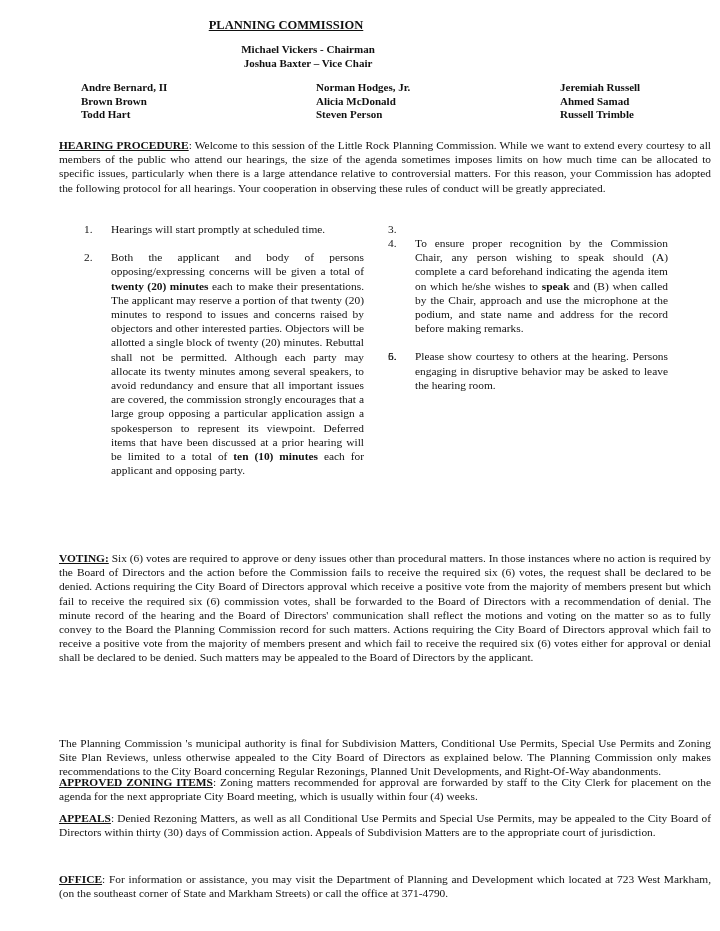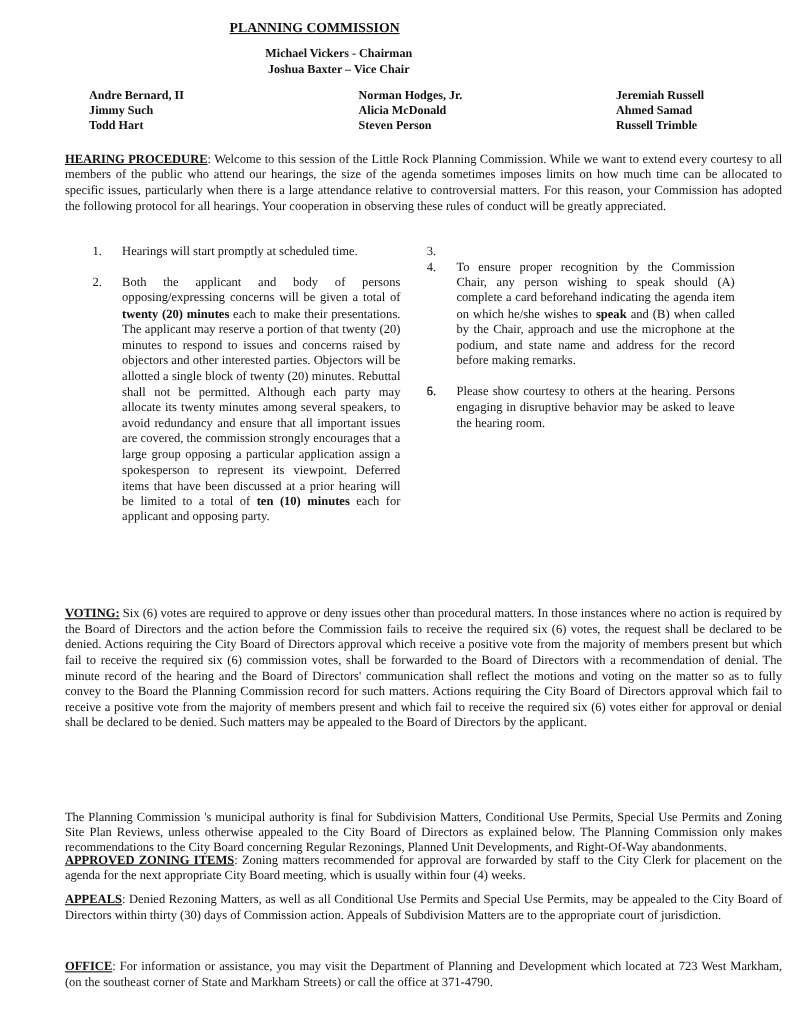--- a/index.html
+++ b/index.html
@@ -24,24 +24,24 @@
 </style>
 </head>
 <body>
 
 <div class="abs title">PLANNING COMMISSION</div>
 <div class="abs officer" style="top:42px;">Michael Vickers - Chairman</div>
 <div class="abs officer" style="top:56px;">Joshua Baxter – Vice Chair</div>
 
 <div class="abs members" style="left:81px;">
   <div>Andre Bernard, II</div>
-  <div>Jimmy Such</div>
+  <div>Brown Brown</div>
   <div>Todd Hart</div>
 </div>
-<div class="abs members" style="left:326px;">
+<div class="abs members" style="left:316px;">
   <div>Norman Hodges, Jr.</div>
   <div>Alicia McDonald</div>
   <div>Steven Person</div>
 </div>
 <div class="abs members" style="left:560px;">
   <div>Jeremiah Russell</div>
   <div>Ahmed Samad</div>
   <div>Russell Trimble</div>
 </div>
 

